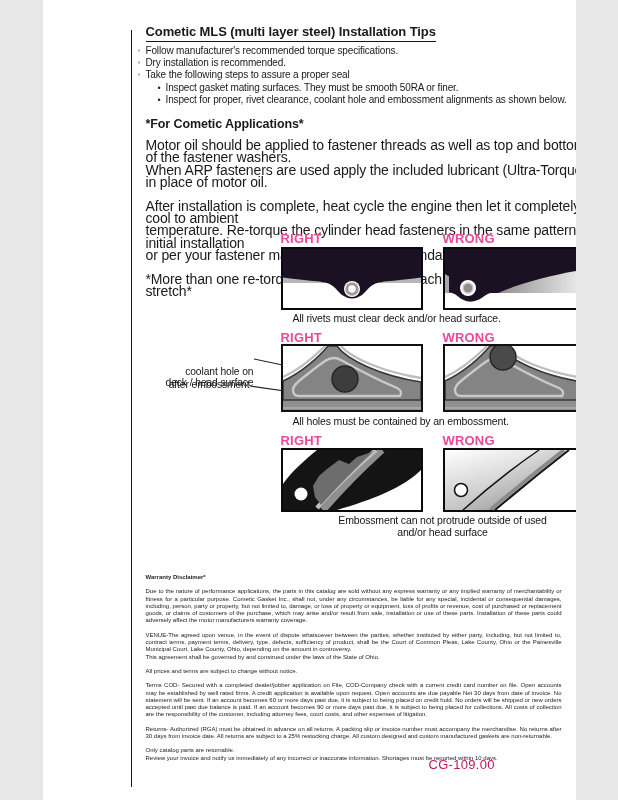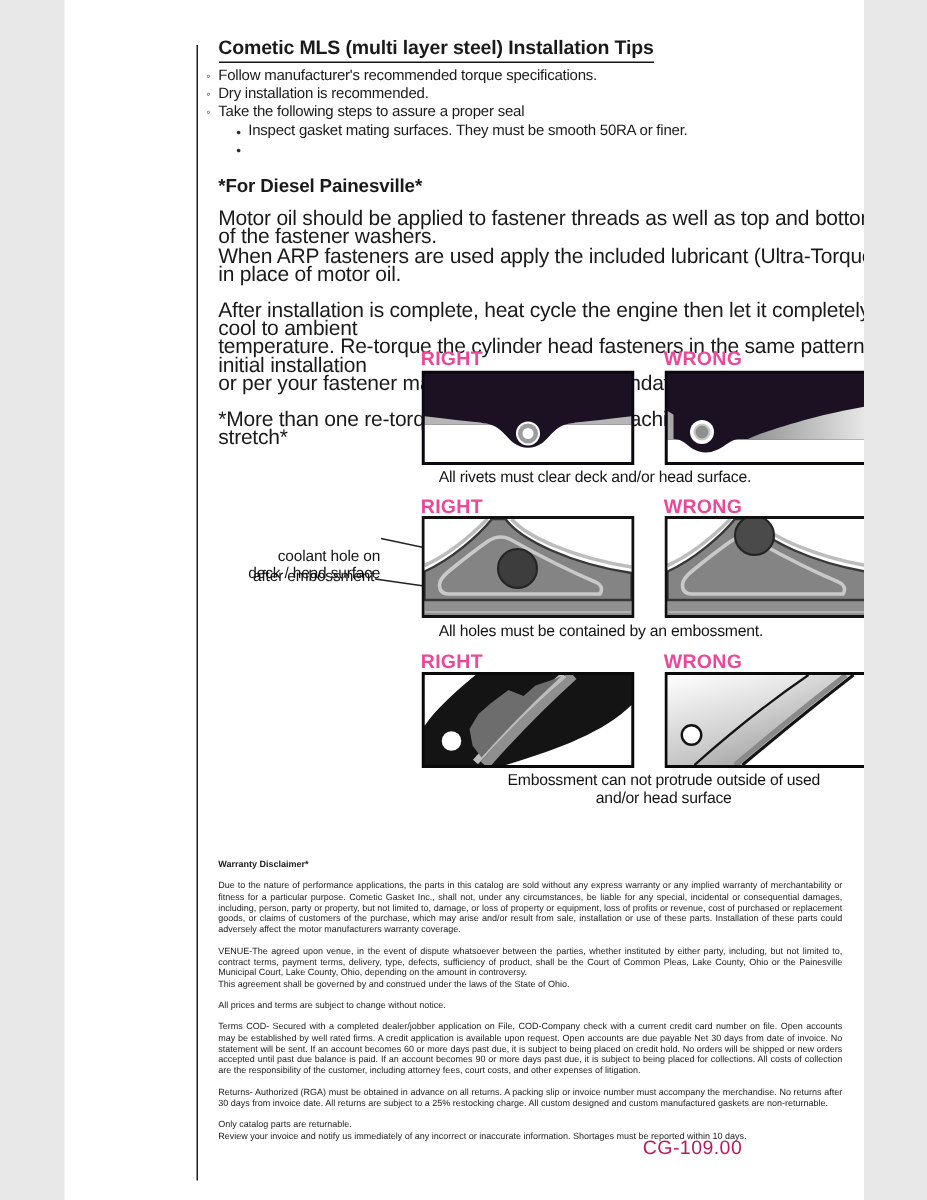--- a/index.html
+++ b/index.html
@@ -60,25 +60,26 @@
     <div class="tip-row">
       <span class="b">◦</span>
       <span>Take the following steps to assure a proper seal</span>
     </div>
     <div class="tip-row sub">
       <span class="b">•</span>
       <span>Inspect gasket mating surfaces.  They must be smooth 50RA or finer.</span>
     </div>
     <div class="tip-row sub">
       <span class="b">•</span>
+      <span>Inspect for proper, rivet clearance, coolant hole and embossment alignments as shown below.</span>
     </div>
   </div>
 
   <div class="diesel">
-    <h2>*For Diesel Painesville*</h2>
+    <h2>*For Cometic Applications*</h2>
     <p class="preline">Motor oil should be applied to fastener threads as well as top and bottom of the fastener washers.
 When ARP fasteners are used apply the included lubricant (Ultra-Torque®) in place of motor oil.</p>
     <p class="preline">After installation is complete, heat cycle the engine then let it completely cool to ambient
 temperature. Re-torque the cylinder head fasteners in the same pattern as initial installation
 or per your fastener manufacturer's recommendations.</p>
     <p>*More than one re-torque may be required to achieve proper fastener stretch*</p>
   </div>
 
   <div class="dlabels" style="top:231px;">
     <span>RIGHT</span>

